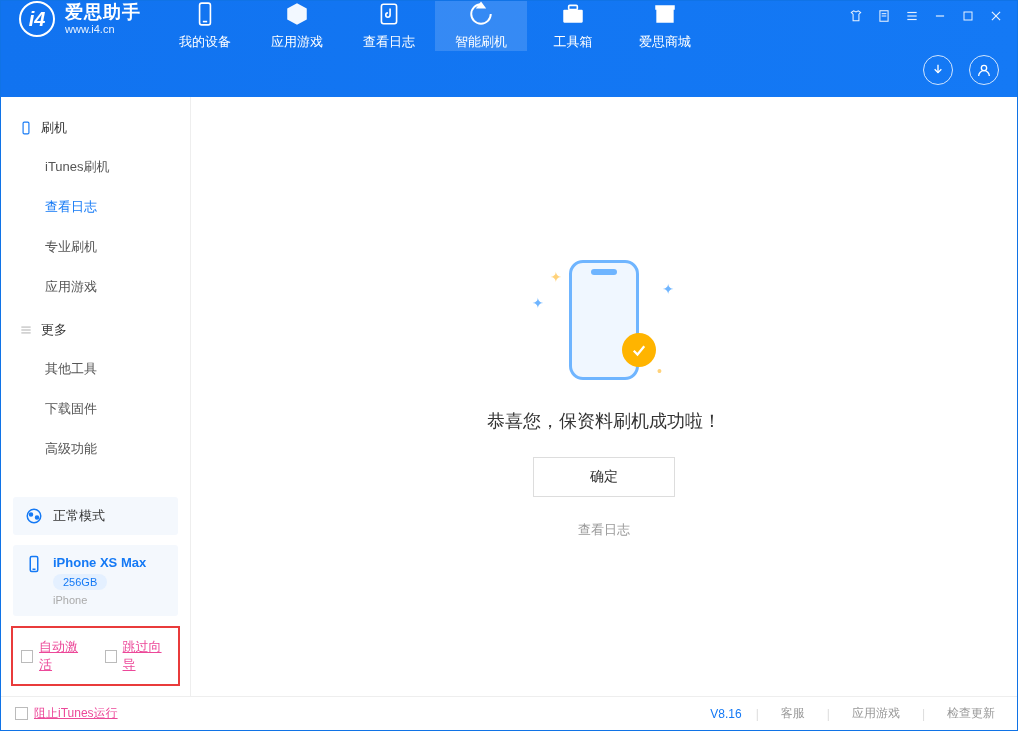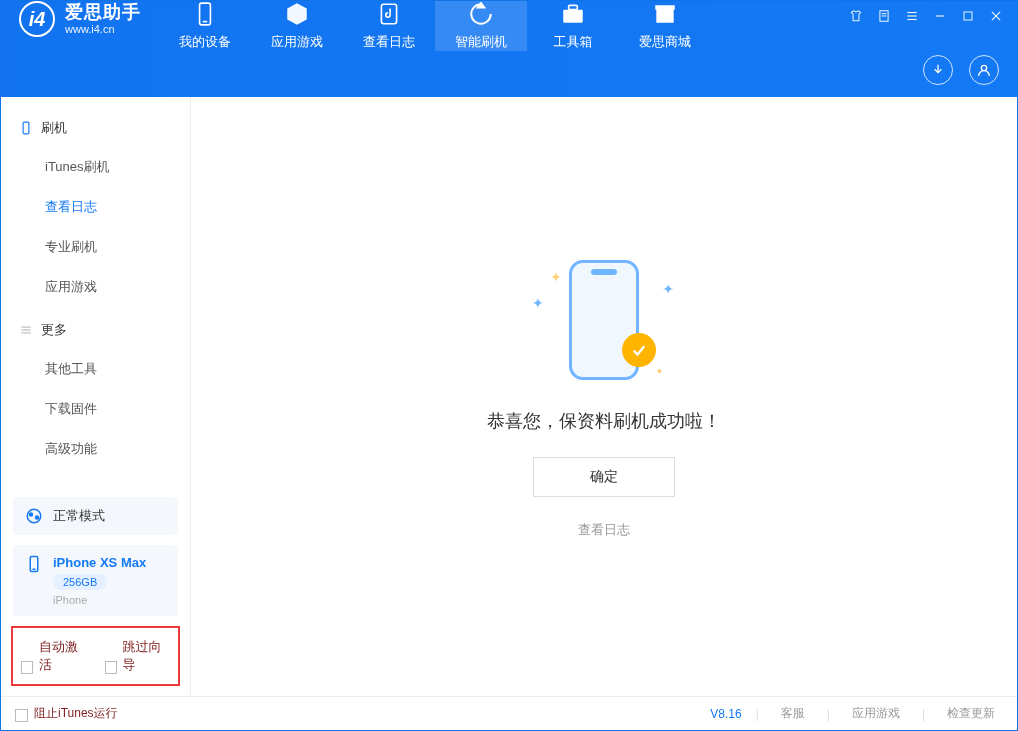--- a/index.html
+++ b/index.html
@@ -36,21 +36,21 @@
 
 .device-panels { padding: 10px 12px 0; display: flex; flex-direction: column; gap: 10px; }
 .device-card { background: #f4f8fd; border-radius: 3px; padding: 10px 12px; display: flex; align-items: center; gap: 10px; color: #1479f5; cursor: pointer; }
 .device-card svg { width: 18px; height: 18px; flex-shrink: 0; }
 .device-info { display: flex; flex-direction: column; gap: 4px; }
 .device-name { font-weight: 600; font-size: 13px; }
 .badge { display: inline-block; background: #e4f0ff; color: #1479f5; border-radius: 10px; padding: 2px 10px; font-size: 11px; width: fit-content; }
 .device-sub { color: #aaa; font-size: 11px; }
 
 .bottom-options { border: 2px solid #e93b3b; margin: 10px; padding: 10px 8px; display: flex; gap: 18px; align-items: center; }
-.chk { display: flex; align-items: flex-end; gap: 6px; color: #7f1d1d; cursor: pointer; }
+.chk { display: flex; align-items: center; gap: 6px; color: #ec4899; cursor: pointer; text-decoration: underline; }
 .chk-box { width: 13px; height: 13px; border: 1px solid #bbb; background: #fff; }
 
 
 .main { flex: 1; display: flex; flex-direction: column; align-items: center; justify-content: center; gap: 24px; }
 .illus { position: relative; width: 160px; height: 130px; display: flex; align-items: center; justify-content: center; }
 .phone-shape { width: 70px; height: 120px; border: 3px solid #6fb5ff; border-radius: 14px; background: #f0f7ff; position: relative; }
 .phone-shape::before { content:""; position:absolute; top:6px; left:50%; transform:translateX(-50%); width:26px; height:6px; background:#6fb5ff; border-radius:3px; }
 .check-badge { position: absolute; right: 28px; bottom: 18px; width: 34px; height: 34px; background: #ffb400; border-radius: 50%; display: flex; align-items: center; justify-content: center; }
 .sparkle { position: absolute; color: #6fb5ff; font-size: 14px; }
 .success-text { font-size: 18px; color: #333; }

